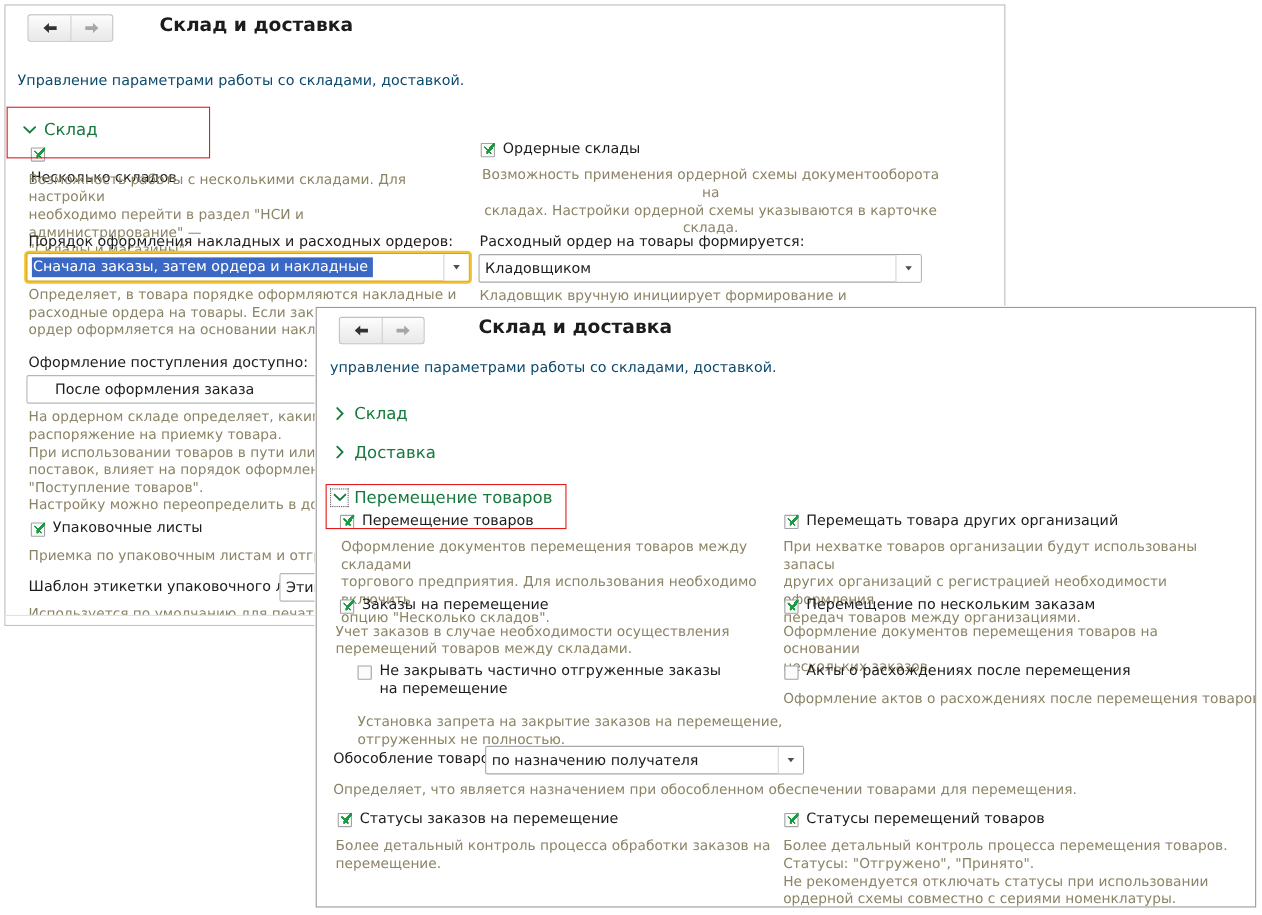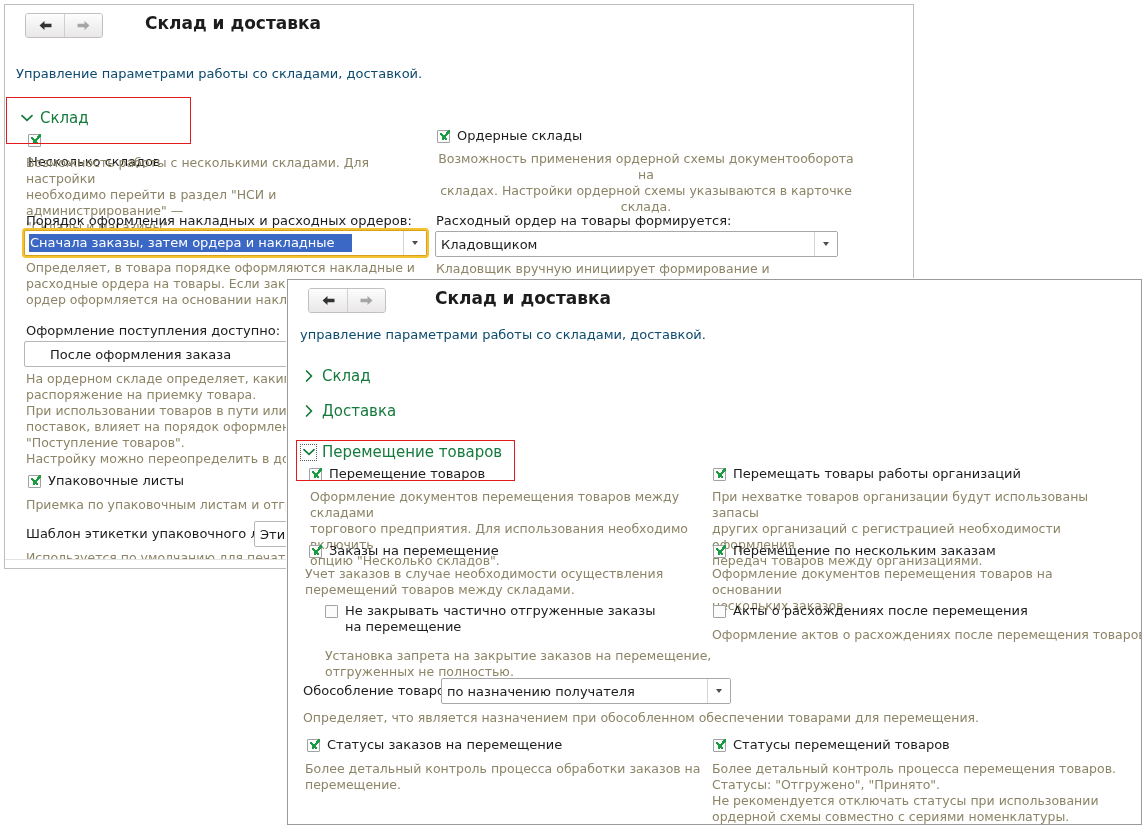--- a/index.html
+++ b/index.html
@@ -201,21 +201,21 @@
   
   .combo.focused {
     border: 1px solid #d7a21a;
     box-shadow: 0 0 0 2px #f2c230;
     background: #ffffff;
   }
   .combo.focused .ctext { padding-left: 4px; }
   .combo.focused .sel {
     background: #3b68c4;
     color: #ffffff;
-    padding: 1px 17px 2px 1px;
+    padding: 1px 4px 2px 1px;
   }
   .combo.flat {
     border: 1px solid #b6b6b6;
   }
 
   
   .redbox {
     position: absolute;
     border: 1.5px solid #e11b1b;
     box-sizing: border-box;
@@ -434,21 +434,21 @@
       <span class="cbox checked"></span>
       <span class="cblabel">Статусы заказов на перемещение</span>
     </div>
     <div class="hint" style="left:17px; top:481px; width:420px;">
       <div>Более детальный контроль процесса обработки заказов на</div>
       <div>перемещение.</div>
     </div>
 
     <div class="cbrow" style="left:425px; top:186px;">
       <span class="cbox checked"></span>
-      <span class="cblabel">Перемещать товары работы организаций</span>
+      <span class="cblabel">Перемещать товара других организаций</span>
     </div>
     <div class="hint" style="left:424px; top:209px; width:410px;">
       <div>При нехватке товаров организации будут использованы запасы</div>
       <div>других организаций с регистрацией необходимости оформления</div>
       <div>передач товаров между организациями.</div>
     </div>
 
     <div class="cbrow" style="left:425px; top:263px;">
       <span class="cbox checked"></span>
       <span class="cblabel">Перемещение по нескольким заказам</span>

